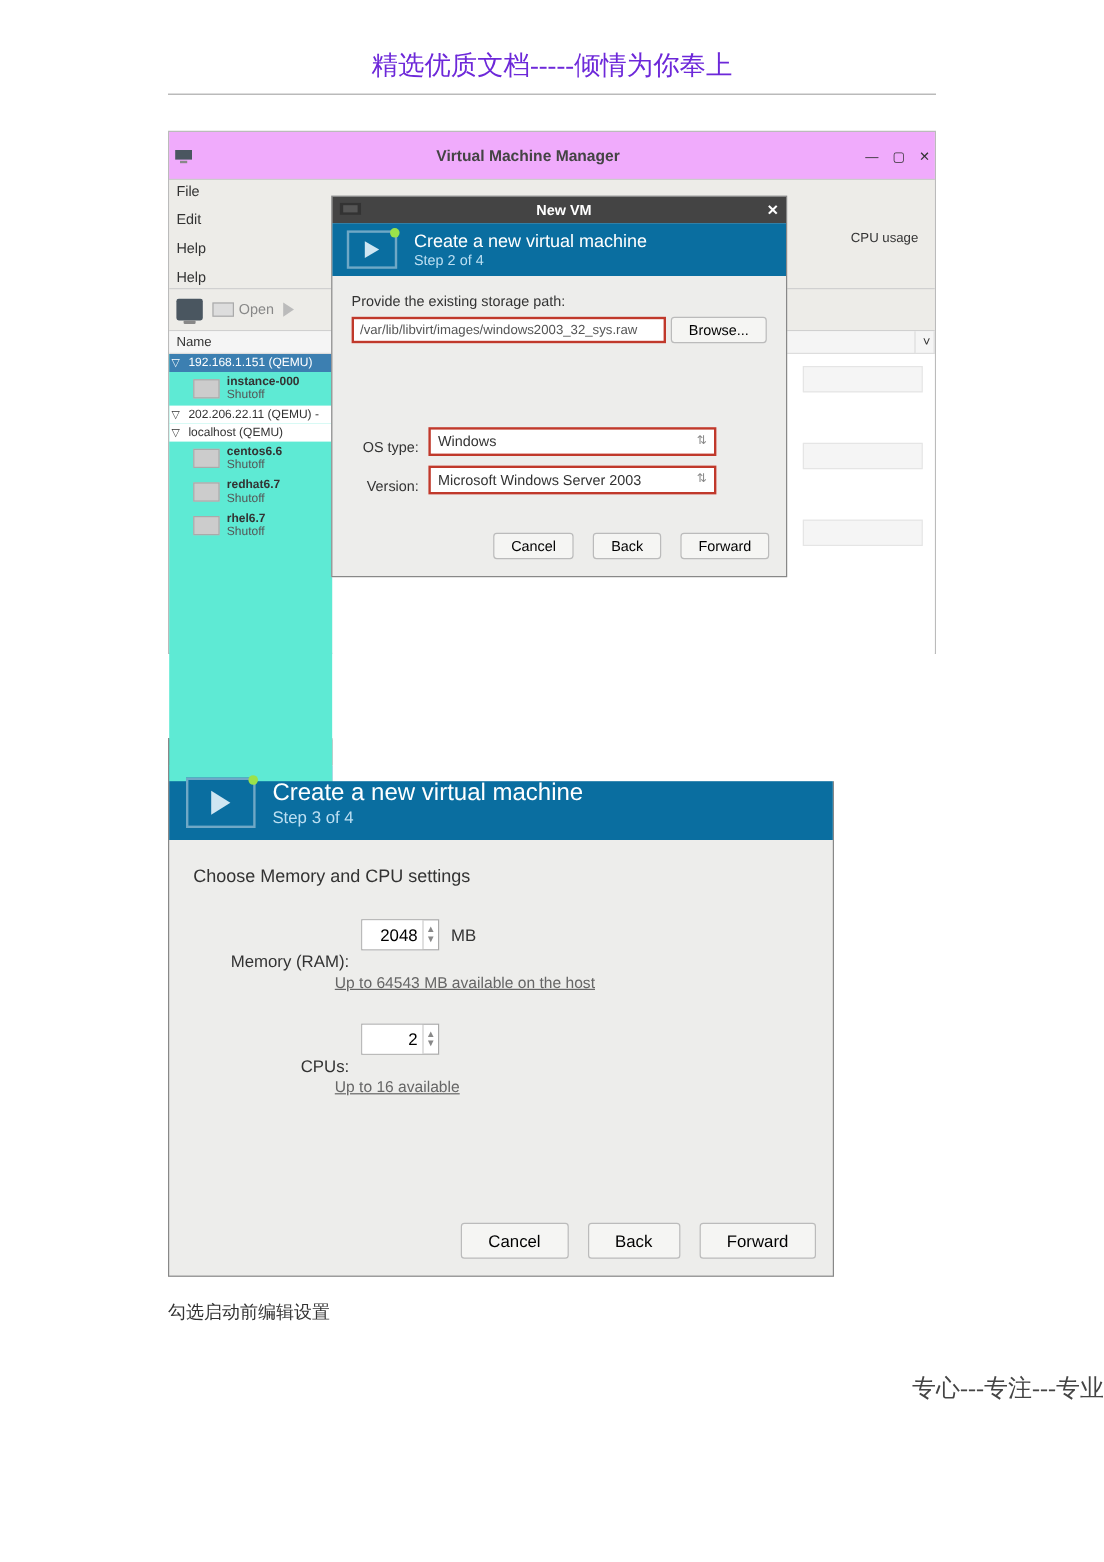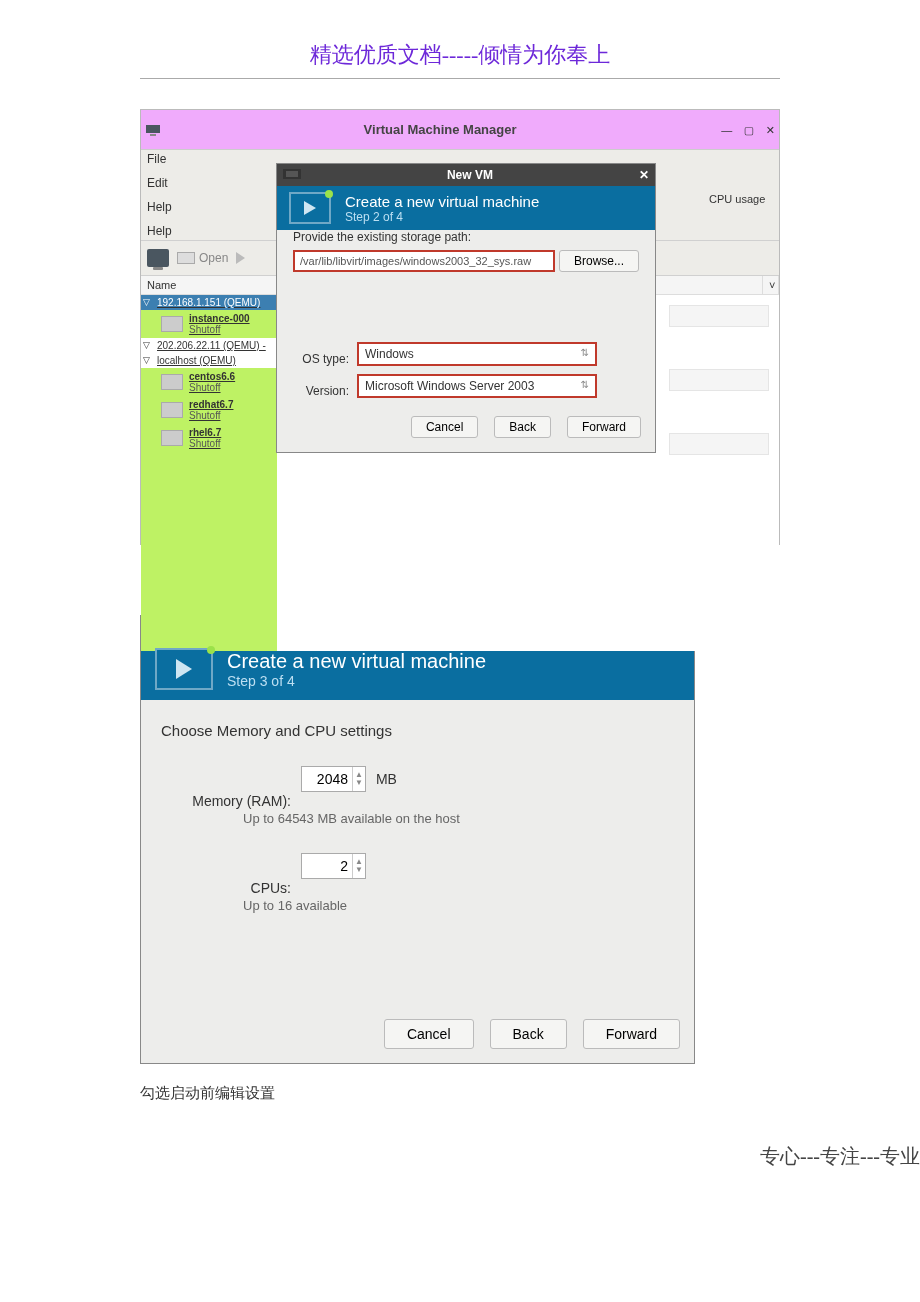--- a/index.html
+++ b/index.html
@@ -114,24 +114,23 @@
     border-left: 9px solid #bbb;
     border-top: 6px solid transparent;
     border-bottom: 6px solid transparent;
   }
   .vmm-body {
     display: flex;
     height: calc(100% - 22px - 20px - 36px);
   }
   .vmm-sidebar {
     width: 136px;
-    background: #bef264;
+    background: #5eead4;
     font-size: 11px;
     overflow: hidden;
-    text-decoration: underline;
   }
   .vmm-header-row {
     display: flex;
     font-size: 11px;
     background: #f5f5f5;
   }
   .vmm-header-cell {
     padding: 3px 6px;
     border-bottom: 1px solid #ddd;
     border-right: 1px solid #ddd;
@@ -239,21 +238,21 @@
     border-radius: 50%;
   }
   .banner-playtri {
     width: 0; height: 0;
     border-left: 12px solid #cfe6f2;
     border-top: 7px solid transparent;
     border-bottom: 7px solid transparent;
   }
   .banner-text .banner-title { font-size: 15px; }
   .banner-text .banner-step { font-size: 12px; color: #bcdff2; }
-  .dialog-body { padding: 0 16px; }
+  .dialog-body { padding: 14px 16px; }
   .field-label { color: #333; margin-bottom: 6px; }
   .path-row { display: flex; gap: 4px; margin-bottom: 4px; }
   .path-input {
     flex: 1;
     border: 2px solid #c0392b;
     background: #fff;
     padding: 3px 5px;
     font-size: 11px;
     color: #555;
   }
@@ -330,24 +329,25 @@
   .spin .spin-btns {
     display: flex;
     flex-direction: column;
     border-left: 1px solid #ccc;
     justify-content: center;
     padding: 0 2px;
     font-size: 8px;
     line-height: 8px;
   }
   .hint {
-    margin-left: 82px;
+    margin-left: 118px;
     color: #666;
     font-size: 13px;
     margin-bottom: 6px;
+    text-decoration: underline;
   }
   .step3 .dialog-actions .btn { padding: 6px 22px; font-size: 14px; }
   .small-title-icon {
     width: 18px; height: 12px;
     display: inline-block;
   }
 </style>
 </head>
 <body>
 

